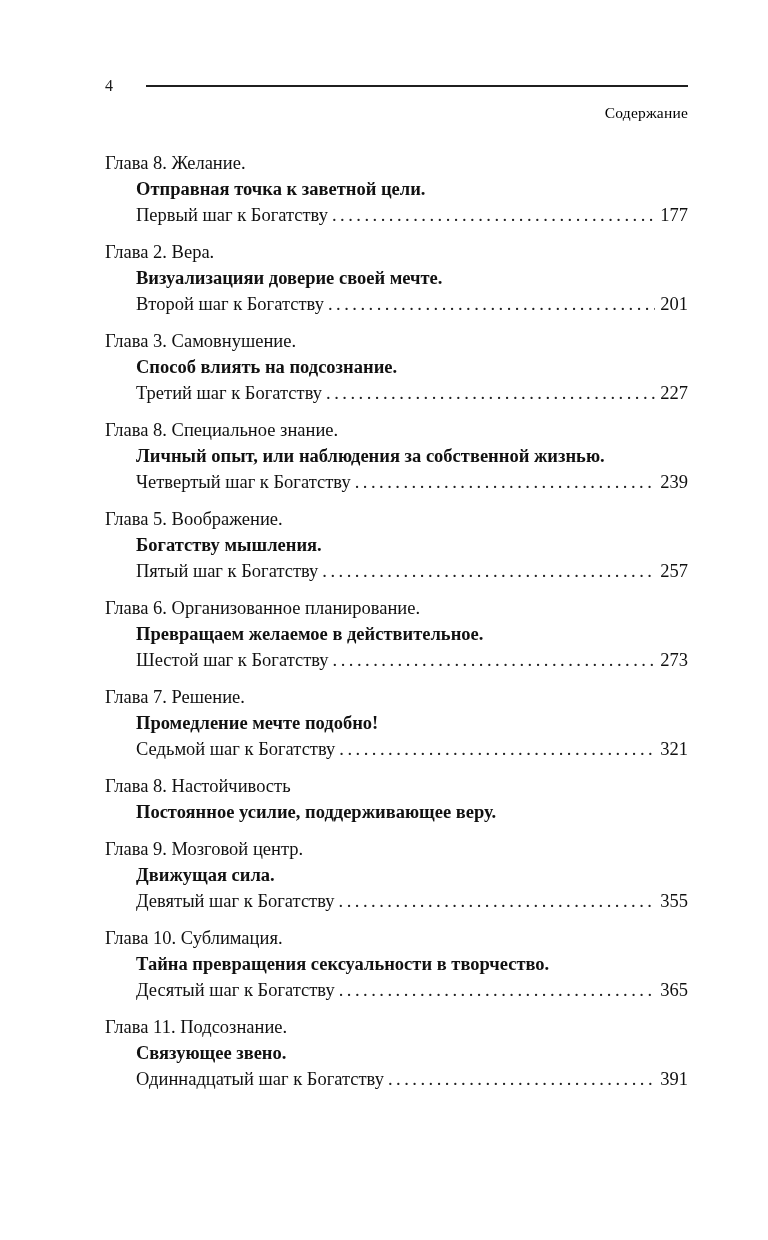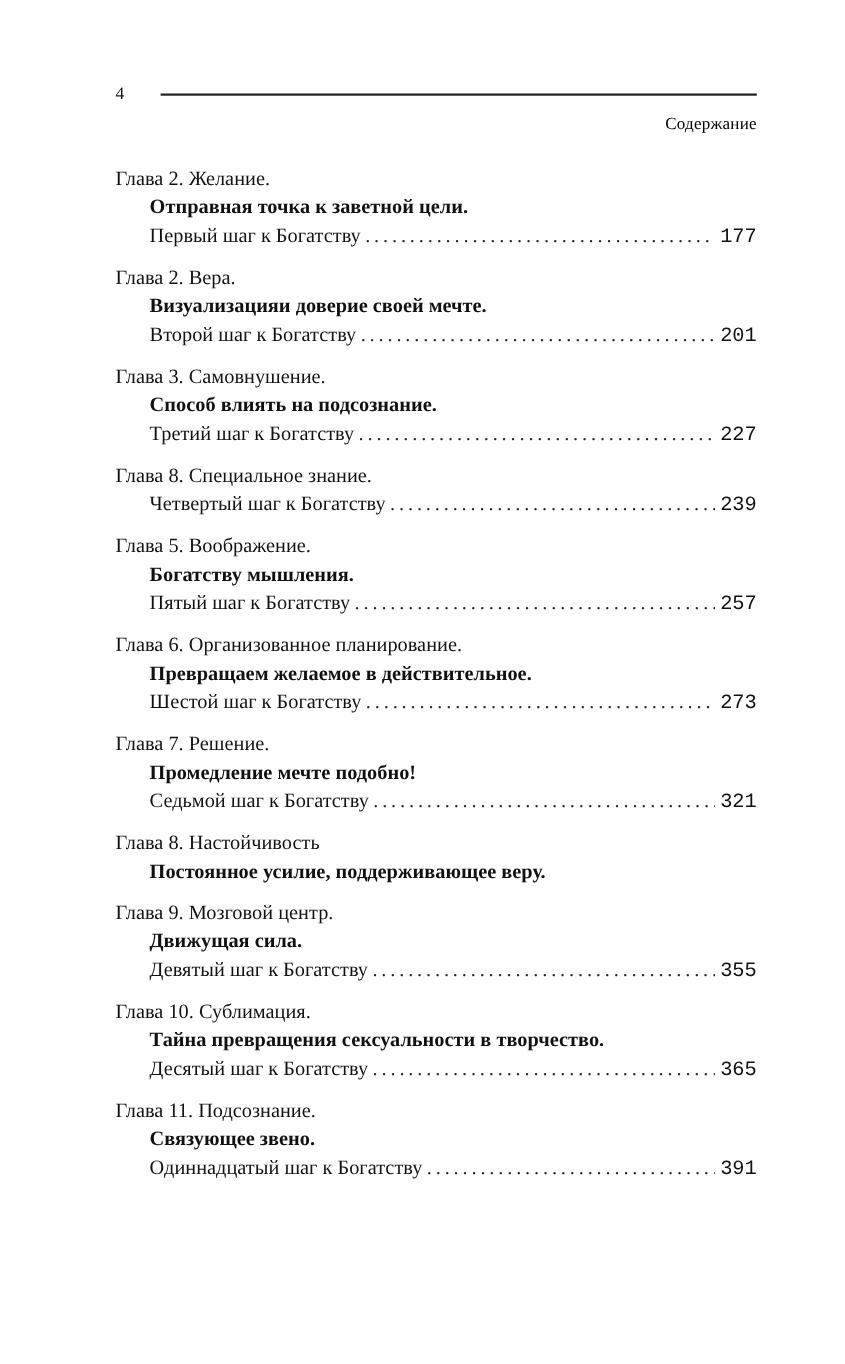--- a/index.html
+++ b/index.html
@@ -76,40 +76,39 @@
     margin: 0 5px 0 4px;
     min-width: 12px;
   }
   .leader::after {
     content: "........................................................................................................";
     letter-spacing: 3.5px;
     color: #222222;
   }
   .toc-page {
     white-space: nowrap;
-    font-family: Liberation Mono, monospace;
   }
 </style>
 </head>
 <body>
 
 <div class="page">
 
   <div class="header">
     <div class="header-top">
       <span class="page-number">4</span>
       <span class="header-rule"></span>
     </div>
     <div class="header-label">Содержание</div>
   </div>
 
   <div class="toc">
 
     <div class="toc-entry">
-      <div class="toc-title">Глава 2. Желание.</div>
+      <div class="toc-title">Глава 8. Желание.</div>
       <div class="toc-sub">Отправная точка к заветной цели.</div>
       <div class="toc-line">
         <span class="toc-step">Первый шаг к Богатству</span>
         <span class="leader"></span>
         <span class="toc-page">177</span>
       </div>
     </div>
 
     <div class="toc-entry">
       <div class="toc-title">Глава 2. Вера.</div>
@@ -126,20 +125,21 @@
       <div class="toc-sub">Способ влиять на подсознание.</div>
       <div class="toc-line">
         <span class="toc-step">Третий шаг к Богатству</span>
         <span class="leader"></span>
         <span class="toc-page">227</span>
       </div>
     </div>
 
     <div class="toc-entry">
       <div class="toc-title">Глава 8. Специальное знание.</div>
+      <div class="toc-sub">Личный опыт, или наблюдения за собственной жизнью.</div>
       <div class="toc-line">
         <span class="toc-step">Четвертый шаг к Богатству</span>
         <span class="leader"></span>
         <span class="toc-page">239</span>
       </div>
     </div>
 
     <div class="toc-entry">
       <div class="toc-title">Глава 5. Воображение.</div>
       <div class="toc-sub">Богатству мышления.</div>

